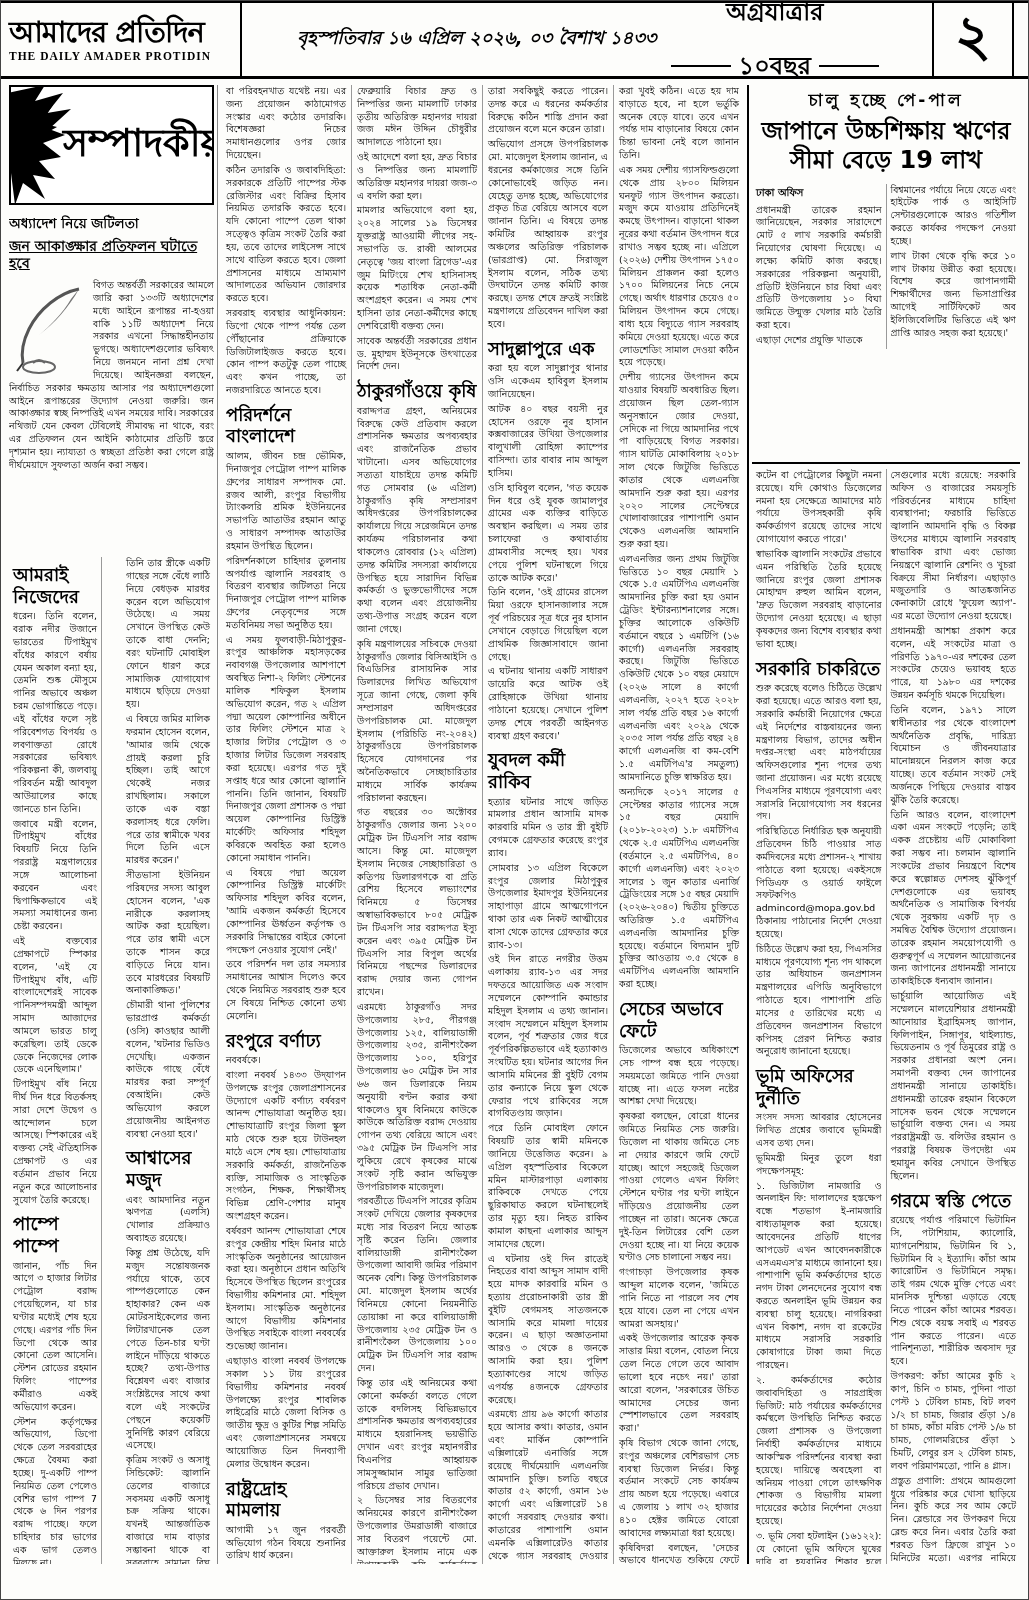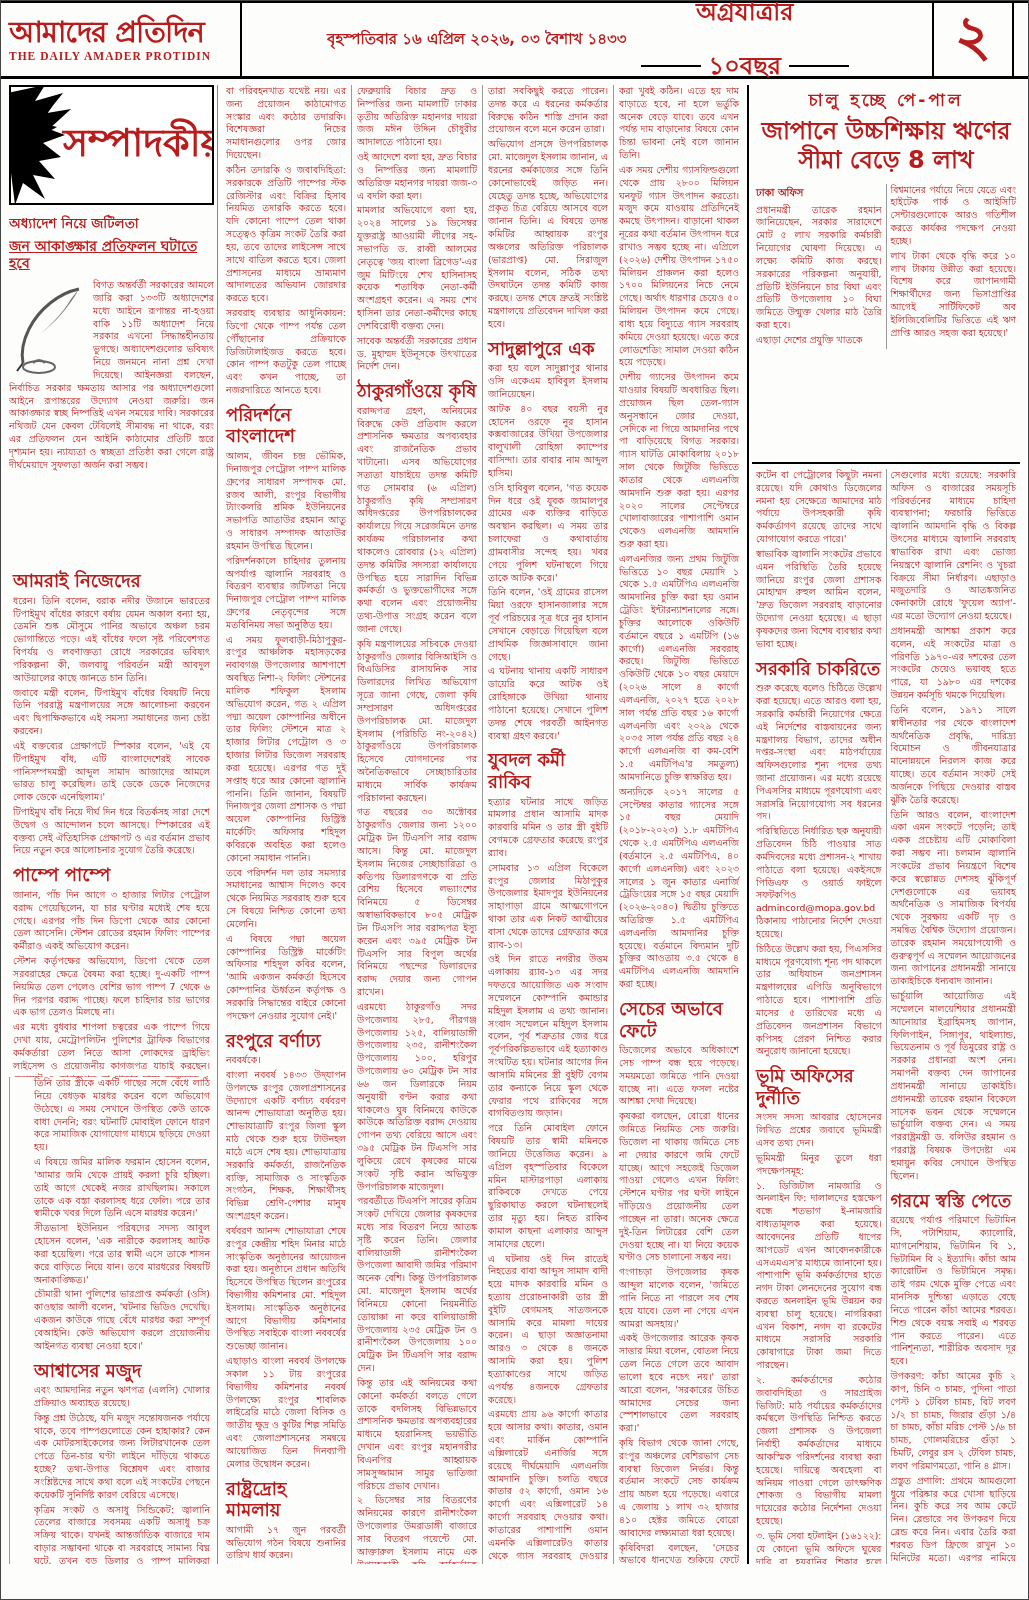--- a/index.html
+++ b/index.html
@@ -1,31 +1,31 @@
 <!DOCTYPE html>
 <html><head>
 <meta charset="utf-8">
 <style>
   html,body{margin:0;padding:0;background:#e8e8e4;}
   .page{width:1029px;height:1600px;background:#fdfdfb;position:relative;margin:0 auto;
-        font-family:"DejaVu Sans","Liberation Sans",sans-serif;color:#b91c1c;
+        font-family:"DejaVu Sans","Liberation Sans",sans-serif;color:#000000;
         box-sizing:border-box;border:1px solid #444;overflow:hidden;}
   
   .header{height:78px;display:flex;align-items:stretch;border-bottom:3px solid #000;
           border-top:2px solid #000;box-sizing:border-box;}
   .logo-cell{width:237px;display:flex;flex-direction:column;justify-content:center;
              padding:2px 8px;box-sizing:border-box;}
   .logo-bn{font-weight:900;font-size:29px;letter-spacing:-1px;line-height:1.05;
            font-family:"DejaVu Serif","Liberation Serif",serif;}
   .logo-en{font-weight:bold;font-size:11.5px;letter-spacing:1px;margin-top:3px;
            font-family:"Liberation Serif","DejaVu Serif",serif;}
   .hsep{width:0;border-left:1px solid #000;border-right:1px solid #000;margin:0 2px;}
   .center-cell{flex:1;display:flex;align-items:center;justify-content:center;gap:14px;
                padding:4px 6px;box-sizing:border-box;}
-  .dateline{font-size:15px;font-weight:bold;}
+  .dateline{font-size:18px;font-weight:bold;font-style:italic;}
   .anniv{display:flex;flex-direction:column;align-items:center;line-height:1.05;gap:28px;}
   .anniv1{font-size:24px;font-weight:900;}
   .anniv2-row{display:flex;align-items:center;gap:8px;}
   .anniv2{font-size:24px;font-weight:900;}
   .hline{width:60px;border-bottom:2px solid #000;height:0;}
   .pagenum-cell{width:78px;display:flex;align-items:center;justify-content:center;
                 border-left:2px solid #000;border-right:2px solid #000;margin-right:14px;}
   .pagenum{font-size:56px;font-weight:bold;font-family:"DejaVu Serif","Liberation Serif",serif;}
   
   .bodywrap{display:flex;padding:6px 8px 0 8px;box-sizing:border-box;height:1485px;overflow:hidden;}
@@ -34,21 +34,21 @@
   
   .editorial{width:205px;flex:none;overflow:hidden;}
   .ed-box{border:2px solid #000;height:116px;position:relative;display:flex;
           align-items:center;margin-bottom:8px;overflow:hidden;background:#fff;}
   .ed-splash{position:absolute;left:-6px;top:-4px;width:78px;height:124px;}
   .ed-title{font-size:38px;font-weight:900;margin-left:52px;z-index:2;}
   .ed-kicker{font-size:13.5px;font-weight:bold;margin:2px 0 2px;}
   .ed-headline{font-size:14px;font-weight:900;line-height:1.22;margin:0 0 7px;text-decoration:underline;}
   .ed-lead{font-size:9.3px;line-height:1.38;text-align:justify;height:278px;overflow:hidden;}
   .quill{float:left;width:78px;height:92px;margin:4px 6px 2px 0;}
-  .ed-cols{display:flex;margin-top:6px;height:1028px;overflow:hidden;flex-direction:column;}
+  .ed-cols{display:flex;height:1028px;overflow:hidden;}
   .ed-col{flex:1;padding:0 4px;overflow:hidden;}
   .ed-col + .ed-col{border-left:1px solid #999;padding-left:24px;}
   
   .mid{display:flex;flex:none;}
   .mcol{width:120px;padding:0 5px;overflow:hidden;}
   .mcol + .mcol{border-left:1px solid #999;}
   
   .rightsec{width:268px;flex:none;display:flex;flex-direction:column;overflow:hidden;}
   .r-top{border-bottom:2px solid #000;padding-bottom:5px;margin-bottom:5px;
          height:372px;overflow:hidden;flex:none;}
@@ -142,22 +142,22 @@
 
     <section class="mid">
       <div class="mcol">
           <div class="blk p">বা পরিবহনখাত যথেষ্ট নয়। এর জন্য প্রয়োজন কাঠামোগত সংস্কার এবং কঠোর তদারকি। বিশেষজ্ঞরা নিচের সমাধানগুলোর ওপর জোর দিয়েছেন।</div>
           <div class="blk p">কঠিন তদারকি ও জবাবদিহিতা: সরকারকে প্রতিটি পাম্পের স্টক রেজিস্টার এবং বিক্রির হিসাব নিয়মিত তদারকি করতে হবে। যদি কোনো পাম্পে তেল থাকা সত্ত্বেও কৃত্রিম সংকট তৈরি করা হয়, তবে তাদের লাইসেন্স সাথে সাথে বাতিল করতে হবে। জেলা প্রশাসনের মাধ্যমে ভ্রাম্যমাণ আদালতের অভিযান জোরদার করতে হবে।</div>
           <div class="blk p">সরবরাহ ব্যবস্থার আধুনিকায়ন: ডিপো থেকে পাম্প পর্যন্ত তেল পৌঁছানোর প্রক্রিয়াকে ডিজিটালাইজড করতে হবে। কোন পাম্প কতটুকু তেল পাচ্ছে এবং কখন পাচ্ছে, তা নজরদারিতে আনতে হবে।</div>
           <div class="blk h">পরিদর্শনে বাংলাদেশ</div>
           <div class="blk p">আলম, জীবন চন্দ্র ভৌমিক, দিনাজপুর পেট্রোল পাম্প মালিক গ্রুপের সাধারণ সম্পাদক মো. রজব আলী, রংপুর বিভাগীয় ট্যাংকলরি শ্রমিক ইউনিয়নের সভাপতি আতাউর রহমান আতু ও সাধারণ সম্পাদক আতাউর রহমান উপস্থিত ছিলেন।</div>
           <div class="blk p">পরিদর্শনকালে চাহিদার তুলনায় অপর্যাপ্ত জ্বালানি সরবরাহ ও বিতরণ ব্যবস্থার জটিলতা নিয়ে দিনাজপুর পেট্রোল পাম্প মালিক গ্রুপের নেতৃবৃন্দের সঙ্গে মতবিনিময় সভা অনুষ্ঠিত হয়।</div>
           <div class="blk p">এ সময় ফুলবাড়ী-মিঠাপুকুর-রংপুর আঞ্চলিক মহাসড়কের নবাবগঞ্জ উপজেলার আশপাশে অবস্থিত নিশা-২ ফিলিং স্টেশনের মালিক শফিকুল ইসলাম অভিযোগ করেন, গত ২ এপ্রিল পদ্মা অয়েল কোম্পানির অধীনে তার ফিলিং স্টেশনে মাত্র ২ হাজার লিটার পেট্রোল ও ৩ হাজার লিটার ডিজেল সরবরাহ করা হয়েছে। এরপর গত দুই সপ্তাহ ধরে আর কোনো জ্বালানি পাননি। তিনি জানান, বিষয়টি দিনাজপুর জেলা প্রশাসক ও পদ্মা অয়েল কোম্পানির ডিস্ট্রিক্ট মার্কেটিং অফিসার শহিদুল কবিরকে অবহিত করা হলেও কোনো সমাধান পাননি।</div>
+          <div class="blk p">এ বিষয়ে পদ্মা অয়েল কোম্পানির ডিস্ট্রিক্ট মার্কেটিং অফিসার শহিদুল কবির বলেন, 'আমি একজন কর্মকর্তা হিসেবে কোম্পানির ঊর্ধ্বতন কর্তৃপক্ষ ও সরকারি সিদ্ধান্তের বাইরে কোনো পদক্ষেপ নেওয়ার সুযোগ নেই।'</div>
           <div class="blk p">তবে পরিদর্শন দল তার সমস্যার সমাধানের আশ্বাস দিলেও কবে থেকে নিয়মিত সরবরাহ শুরু হবে সে বিষয়ে নিশ্চিত কোনো তথ্য মেলেনি।</div>
-          <div class="blk p">এ বিষয়ে পদ্মা অয়েল কোম্পানির ডিস্ট্রিক্ট মার্কেটিং অফিসার শহিদুল কবির বলেন, 'আমি একজন কর্মকর্তা হিসেবে কোম্পানির ঊর্ধ্বতন কর্তৃপক্ষ ও সরকারি সিদ্ধান্তের বাইরে কোনো পদক্ষেপ নেওয়ার সুযোগ নেই।'</div>
           <div class="blk h">রংপুরে বর্ণাঢ্য</div>
           <div class="blk p">নববর্ষকে।</div>
           <div class="blk p">বাংলা নববর্ষ ১৪৩৩ উদ্‌যাপন উপলক্ষে রংপুর জেলাপ্রশাসনের উদ্যোগে একটি বর্ণাঢ্য বর্ষবরণ আনন্দ শোভাযাত্রা অনুষ্ঠিত হয়। শোভাযাত্রাটি রংপুর জিলা স্কুল মাঠ থেকে শুরু হয়ে টাউনহল মাঠে এসে শেষ হয়। শোভাযাত্রায় সরকারি কর্মকর্তা, রাজনৈতিক ব্যক্তি, সামাজিক ও সাংস্কৃতিক সংগঠন, শিক্ষক, শিক্ষার্থীসহ বিভিন্ন শ্রেণি-পেশার মানুষ অংশগ্রহণ করেন।</div>
           <div class="blk p">বর্ষবরণ আনন্দ শোভাযাত্রা শেষে রংপুর কেন্দ্রীয় শহিদ মিনার মাঠে সাংস্কৃতিক অনুষ্ঠানের আয়োজন করা হয়। অনুষ্ঠানে প্রধান অতিথি হিসেবে উপস্থিত ছিলেন রংপুরের বিভাগীয় কমিশনার মো. শহিদুল ইসলাম। সাংস্কৃতিক অনুষ্ঠানের আগে বিভাগীয় কমিশনার উপস্থিত সবাইকে বাংলা নববর্ষের শুভেচ্ছা জানান।</div>
           <div class="blk p">এছাড়াও বাংলা নববর্ষ উপলক্ষে সকাল ১১ টায় রংপুরের বিভাগীয় কমিশনার নববর্ষ উপলক্ষ্যে রংপুর শাবলিক লাইব্রেরি মাঠে জেলা বিসিক ও জাতীয় ক্ষুদ্র ও কুটির শিল্প সমিতি এবং জেলাপ্রশাসনের সমন্বয়ে আয়োজিত তিন দিনব্যাপী মেলার উদ্বোধন করেন।</div>
           <div class="blk h">রাষ্ট্রদ্রোহ মামলায়</div>
           <div class="blk p">আগামী ১৭ জুন পরবর্তী অভিযোগ গঠন বিষয়ে শুনানির তারিখ ধার্য করেন।</div>
           <div class="blk p">আদালত সূত্রে জানা গেছে, গত বছরের ২৭ মার্চ শেখ হাসিনাসহ ৭৩ জনের বিরুদ্ধে রাষ্ট্রদ্রোহের অভিযোগে আদালতে মামলাটি করেন নিরাপত্তার সহকারী বিশেষ পুলিশ সুপার মো. এনামুল হক। তদন্ত শেষে গত ৩০ জুলাই শেখ হাসিনাসহ ২৮৬ জনকে আসামি করে অভিযোগপত্র দাখিল করেন তিনি।</div>
         </div>
       <div class="mcol">
@@ -206,21 +206,21 @@
           <div class="blk p">কৃষি বিভাগ থেকে জানা গেছে, রংপুর অঞ্চলের বেশিরভাগ সেচ ব্যবস্থা ডিজেল নির্ভর। কিন্তু বর্তমান সংকটে সেচ কার্যক্রম প্রায় অচল হয়ে পড়েছে। এবারে এ জেলায় ১ লাখ ৩২ হাজার ৪১০ হেক্টর জমিতে বোরো আবাদের লক্ষ্যমাত্রা ধরা হয়েছে।</div>
           <div class="blk p">কৃষিবিদরা বলছেন, 'সেচের অভাবে ধানখেত শুকিয়ে ফেটে চৌচির হয়ে যাচ্ছে, যা বোরো ধান উৎপাদন ও কৃষকের জীবিকা হুমকির মুখে ফেলছে। জ্বালানি সংকটে (ডিজেল) সেচের কারণে ধানের গাছ হলুদ ও লাল হয়ে মারা যাচ্ছে, যার ফলে উৎপাদন অর্ধেকে নেমে আসছে। এছাড়াও পানি সেচের অভাবে জমির মাটি ফেটে চৌচির হয়ে যাচ্ছে, ফলে ধান গাছের শেকড় খাবার নিতে পারছে না।'</div>
         </div>
     </section>
 
     <div class="vr-double"></div>
 
     <section class="rightsec">
       <div class="r-top">
         <div class="r-kicker">চালু হচ্ছে পে-পাল</div>
-        <div class="r-headline">জাপানে উচ্চশিক্ষায় ঋণের সীমা বেড়ে 8 লাখ</div>
+        <div class="r-headline">জাপানে উচ্চশিক্ষায় ঋণের সীমা বেড়ে 19 লাখ</div>
         <div class="r-cols">
           <div class="r-col">
               <div class="blk by">ঢাকা অফিস</div>
               <div class="blk p">প্রধানমন্ত্রী তারেক রহমান জানিয়েছেন, সরকার সারাদেশে মোট ৫ লাখ সরকারি কর্মচারী নিয়োগের ঘোষণা দিয়েছে। এ লক্ষ্যে কমিটি কাজ করছে। সরকারের পরিকল্পনা অনুযায়ী, প্রতিটি ইউনিয়নে চার বিঘা এবং প্রতিটি উপজেলায় ১০ বিঘা জমিতে উন্মুক্ত খেলার মাঠ তৈরি করা হবে।</div>
               <div class="blk p">এছাড়া দেশের প্রযুক্তি খাতকে</div>
             </div>
           <div class="r-col">
               <div class="blk p">বিশ্বমানের পর্যায়ে নিয়ে যেতে এবং হাইটেক পার্ক ও আইসিটি সেন্টারগুলোকে আরও গতিশীল করতে কার্যকর পদক্ষেপ নেওয়া হচ্ছে।</div>
               <div class="blk p">লাখ টাকা থেকে বৃদ্ধি করে ১০ লাখ টাকায় উন্নীত করা হয়েছে। বিশেষ করে জাপানগামী শিক্ষার্থীদের জন্য ভিসাপ্রাপ্তির আগেই সার্টিফিকেট অব ইলিজিবেলিটির ভিত্তিতে এই ঋণ প্রাপ্তি আরও সহজ করা হয়েছে।'</div>
             </div>

